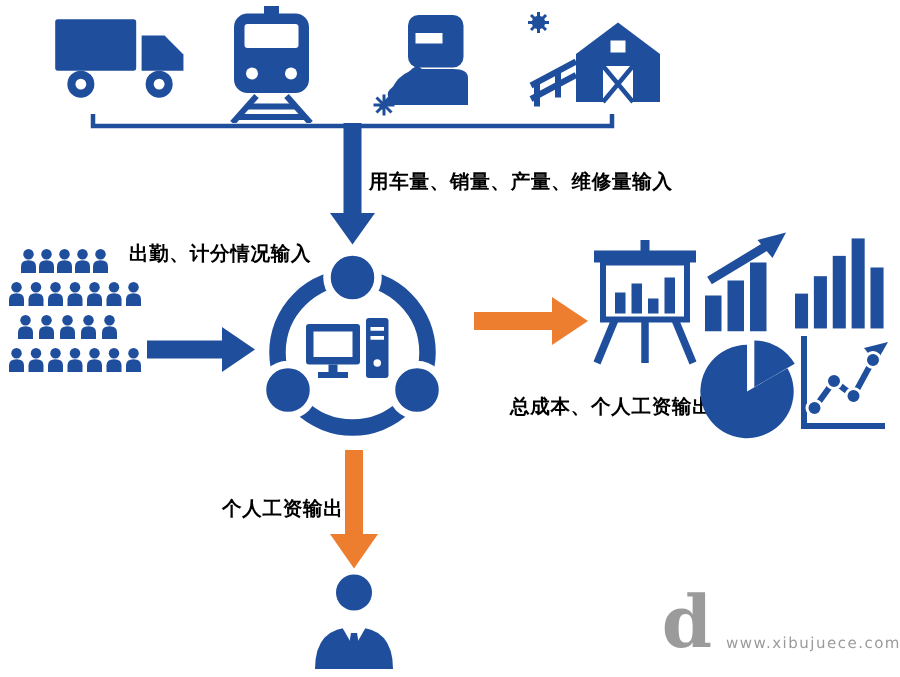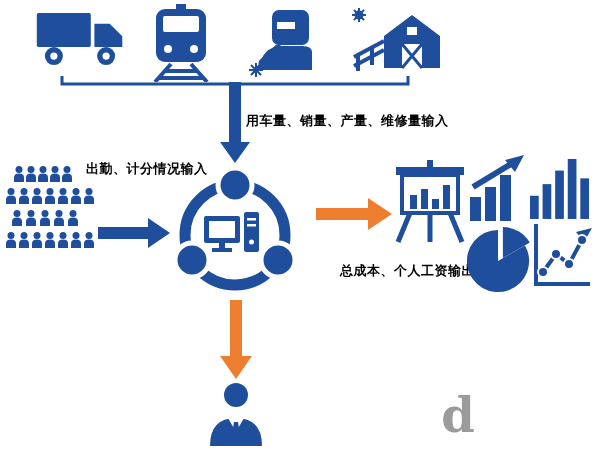--- a/index.html
+++ b/index.html
@@ -240,25 +240,27 @@
       </g>
     </svg>
   </div>
 
   <div class="abs orange" style="left:220px; top:300px;">
     <svg width="32" height="80" viewBox="0 0 32 80" fill="currentColor">
       <rect x="10" y="0" width="12" height="58"></rect>
       <polygon points="0,56 32,56 16,79"></polygon>
     </svg>
   </div>
+  <div class="label" style="left:148px; top:330px;">个人工资输出</div>
 
   <div class="abs blue" style="left:208px; top:382px;">
     <svg width="56" height="64" viewBox="0 0 56 64" fill="currentColor">
       <circle cx="28" cy="13" r="12"></circle>
       <path d="M2 64 Q2 36 28 36 Q54 36 54 64 Z"></path>
       <path d="M20 36 L28 50 L36 36 Z" fill="#fff"></path>
       <path d="M26 40 h4 l2 12 -4 6 -4 -6 Z"></path>
     </svg>
   </div>
 
   <div class="wm-logo">d</div>
+  <div class="wm-url">www.xibujuece.com</div>
 
 </div>
 
 </body></html>

